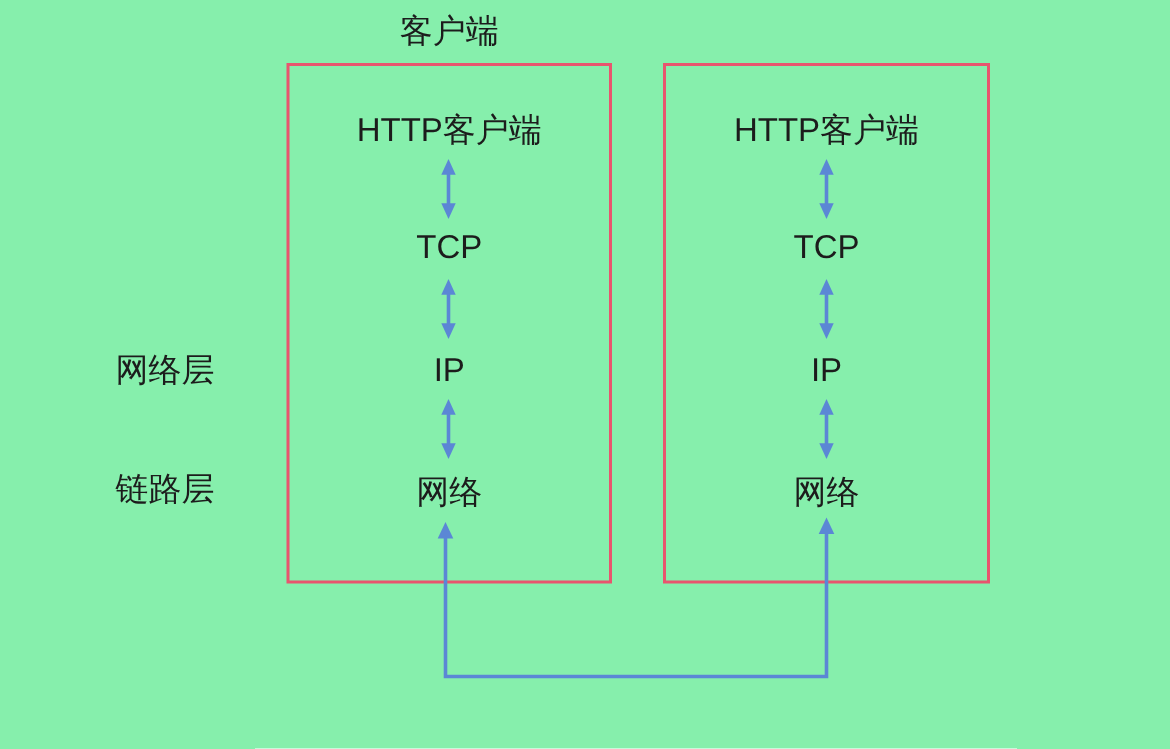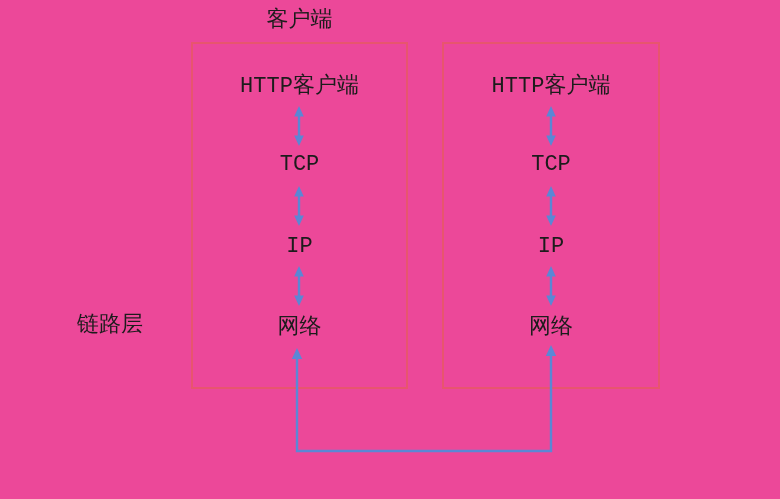--- a/index.html
+++ b/index.html
@@ -4,22 +4,22 @@
 <style>
   :root{
     --box-border:#e8556e;
     --connector-blue:#5b87d5;
     --text:#1c1c1c;
   }
   html,body{margin:0;padding:0;background:#ffffff;}
   .canvas{
     position:relative;
     width:780px;height:499px;
-    background:#ec4899;
-    font-family:Liberation Mono, monospace;
+    background:#86efac;
+    font-family:Liberation Sans, sans-serif;
     color:var(--text);
     overflow:hidden;
   }
   .label{
     position:absolute;
     font-size:22px;
     line-height:26px;
     height:26px;
     text-align:center;
     white-space:nowrap;
@@ -44,20 +44,21 @@
   .cstroke{stroke:var(--connector-blue);stroke-width:2.4;fill:none;}
   .cfill{fill:var(--connector-blue);}
 </style>
 </head>
 <body>
 
 <div class="canvas">
 
   <div class="label col-title col-left">客户端</div>
 
+  <div class="label side-label" style="top:234px;">网络层</div>
   <div class="label side-label" style="top:313px;">链路层</div>
 
   <div class="box box-left"></div>
   <div class="box box-right"></div>
 
   <div class="label col-left" style="top:74px;">HTTP客户端</div>
   <div class="label col-left" style="top:152px;">TCP</div>
   <div class="label col-left" style="top:234px;">IP</div>
   <div class="label col-left" style="top:315px;">网络</div>
 

